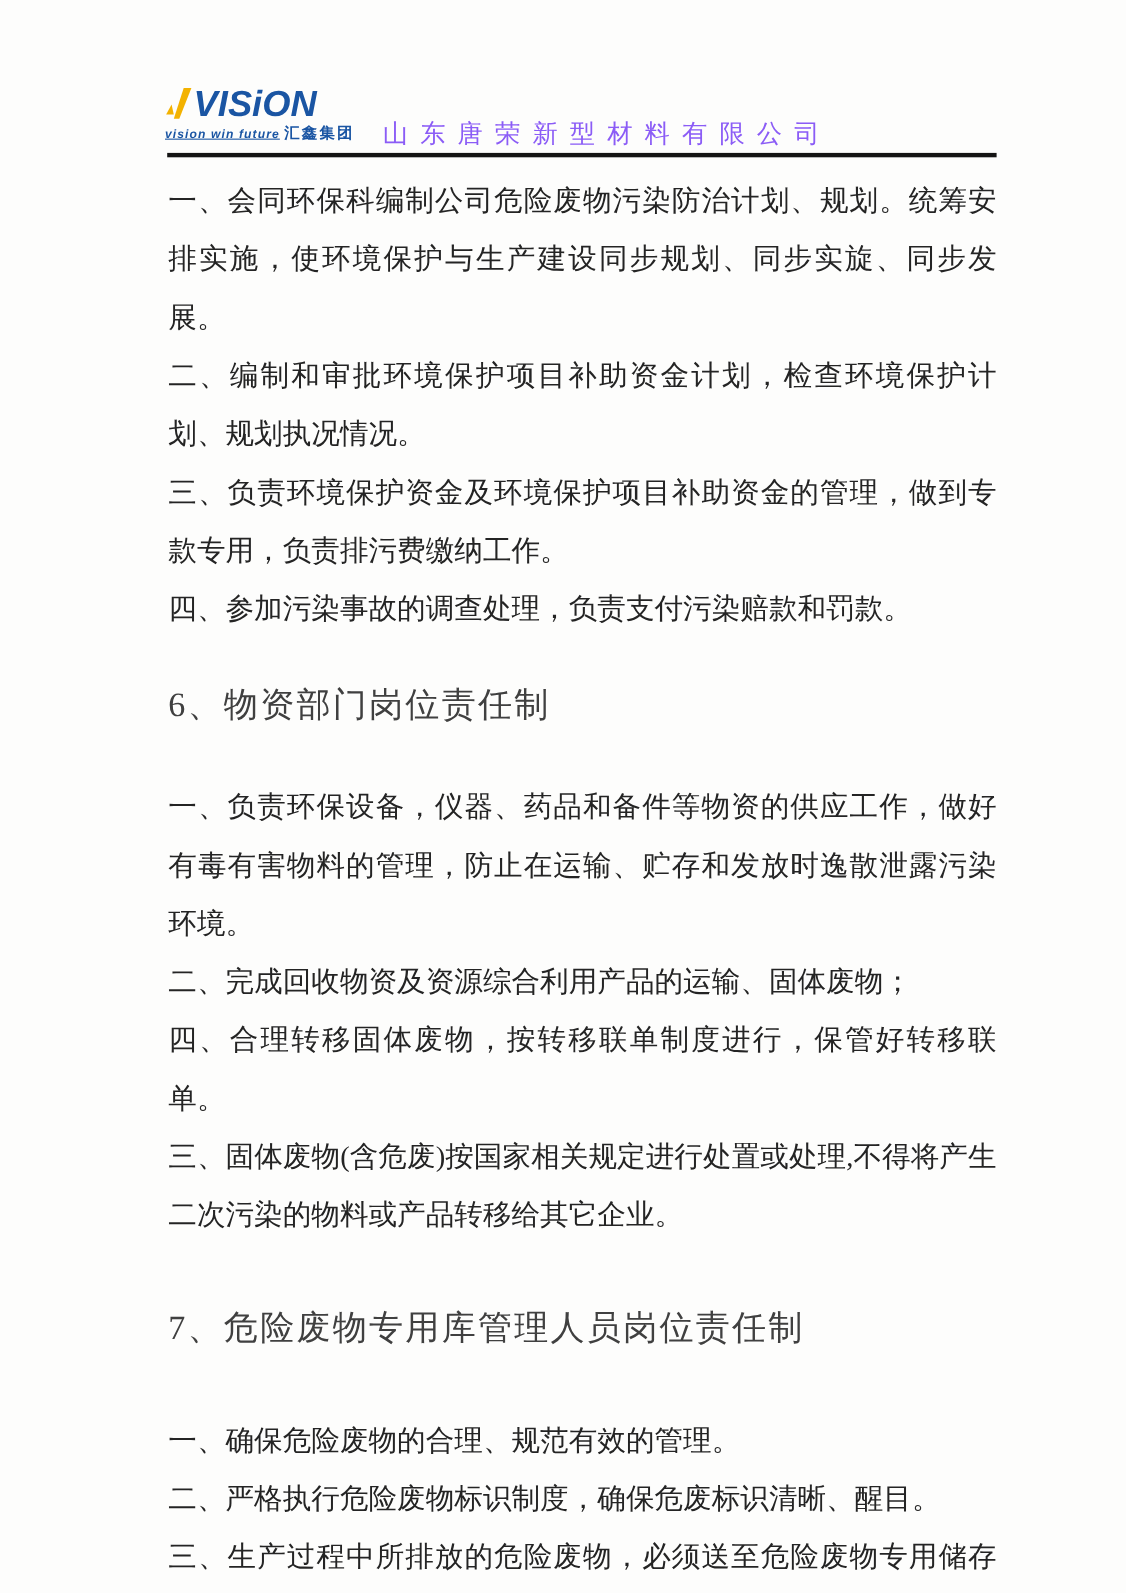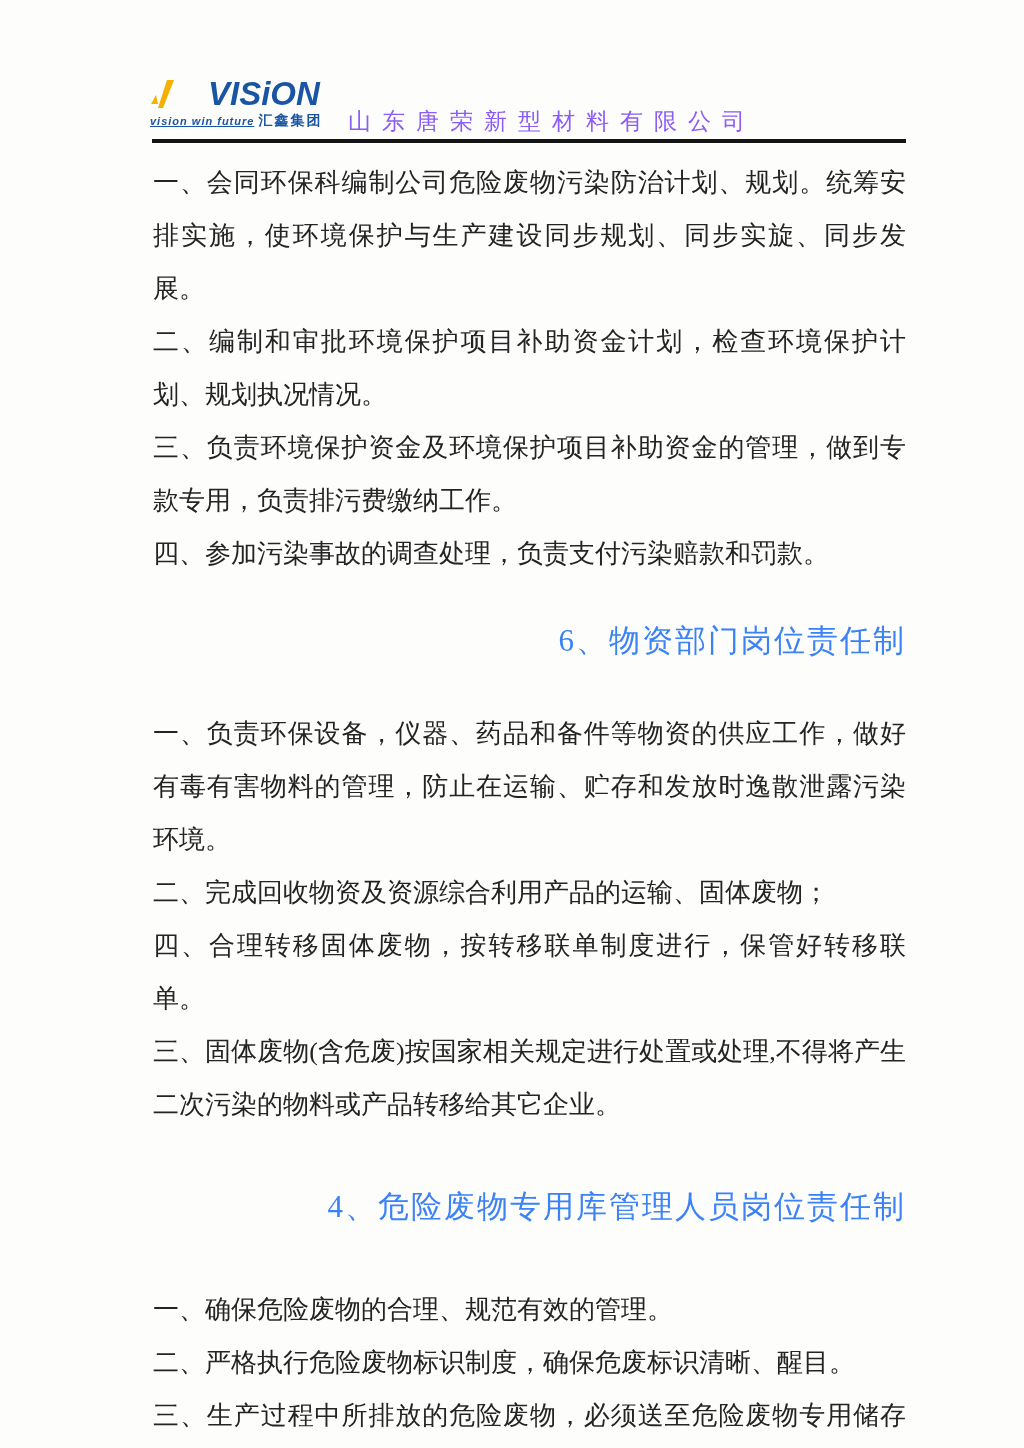--- a/index.html
+++ b/index.html
@@ -21,21 +21,20 @@
   .logo {
     position: absolute;
     left: 150px;
     top: 74px;
     width: 200px;
   }
   .logo-brand-row {
     display: flex;
     align-items: flex-end;
     height: 36px;
-    gap: 32px;
   }
   .logo-mark {
     width: 30px;
     height: 32px;
     margin-right: -4px;
   }
   .logo-brand {
     font-family: "Liberation Sans", "DejaVu Sans", sans-serif;
     font-style: italic;
     font-weight: bold;
@@ -98,25 +97,25 @@
   .body-par {
     margin: 0;
     font-size: 26px;
     line-height: 53px;
     text-align: justify;
     text-align-last: left;
     color: #242424;
   }
   .section-heading {
     margin: 40px 0 45px 0;
-    text-align: right;
+    text-align: left;
     font-size: 31px;
     font-weight: normal;
     letter-spacing: 2px;
-    color: #3b82f6;
+    color: #404040;
   }
   .section-heading.second {
     margin-top: 55px;
     margin-bottom: 55px;
   }
 </style>
 </head>
 <body>
 
 <div class="page">
@@ -146,21 +145,21 @@
     <p class="body-par">三、负责环境保护资金及环境保护项目补助资金的管理，做到专款专用，负责排污费缴纳工作。</p>
     <p class="body-par">四、参加污染事故的调查处理，负责支付污染赔款和罚款。</p>
 
     <h2 class="section-heading">6、物资部门岗位责任制</h2>
 
     <p class="body-par">一、负责环保设备，仪器、药品和备件等物资的供应工作，做好有毒有害物料的管理，防止在运输、贮存和发放时逸散泄露污染环境。</p>
     <p class="body-par">二、完成回收物资及资源综合利用产品的运输、固体废物；</p>
     <p class="body-par">四、合理转移固体废物，按转移联单制度进行，保管好转移联单。</p>
     <p class="body-par">三、固体废物(含危废)按国家相关规定进行处置或处理,不得将产生二次污染的物料或产品转移给其它企业。</p>
 
-    <h2 class="section-heading second">4、危险废物专用库管理人员岗位责任制</h2>
+    <h2 class="section-heading second">7、危险废物专用库管理人员岗位责任制</h2>
 
     <p class="body-par">一、确保危险废物的合理、规范有效的管理。</p>
     <p class="body-par">二、严格执行危险废物标识制度，确保危废标识清晰、醒目。</p>
     <p class="body-par">三、生产过程中所排放的危险废物，必须送至危险废物专用储存库。</p>
 
   </div>
 
 </div>
 
 </body></html>

